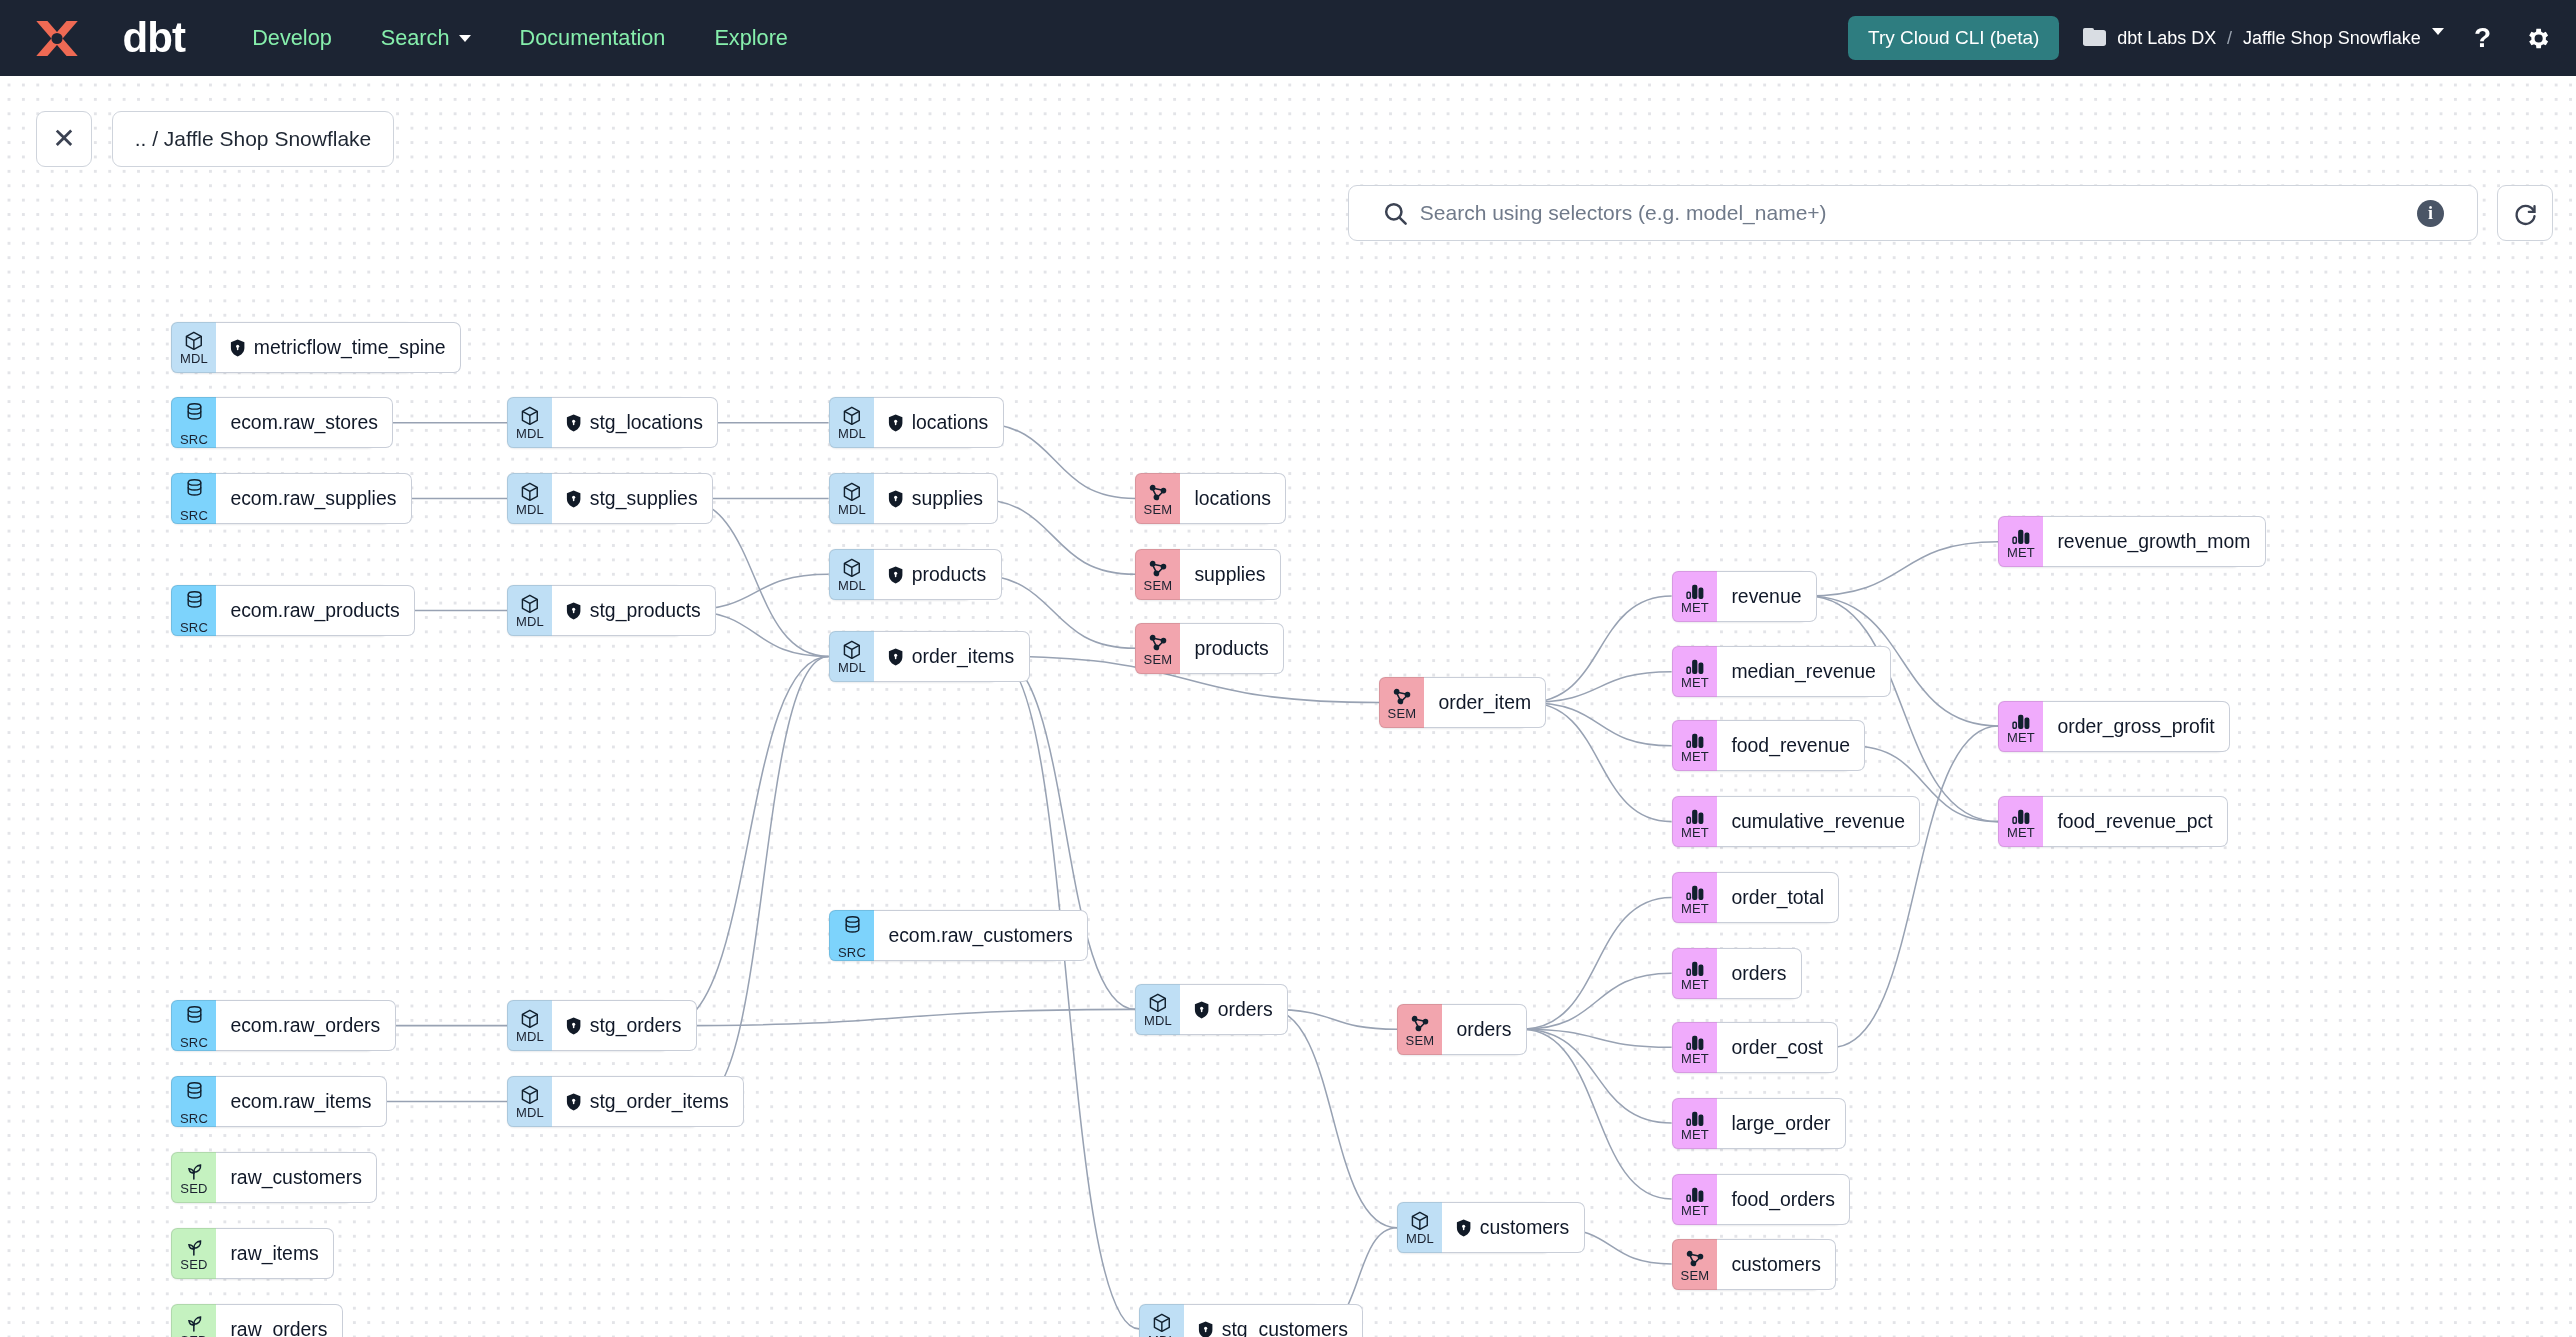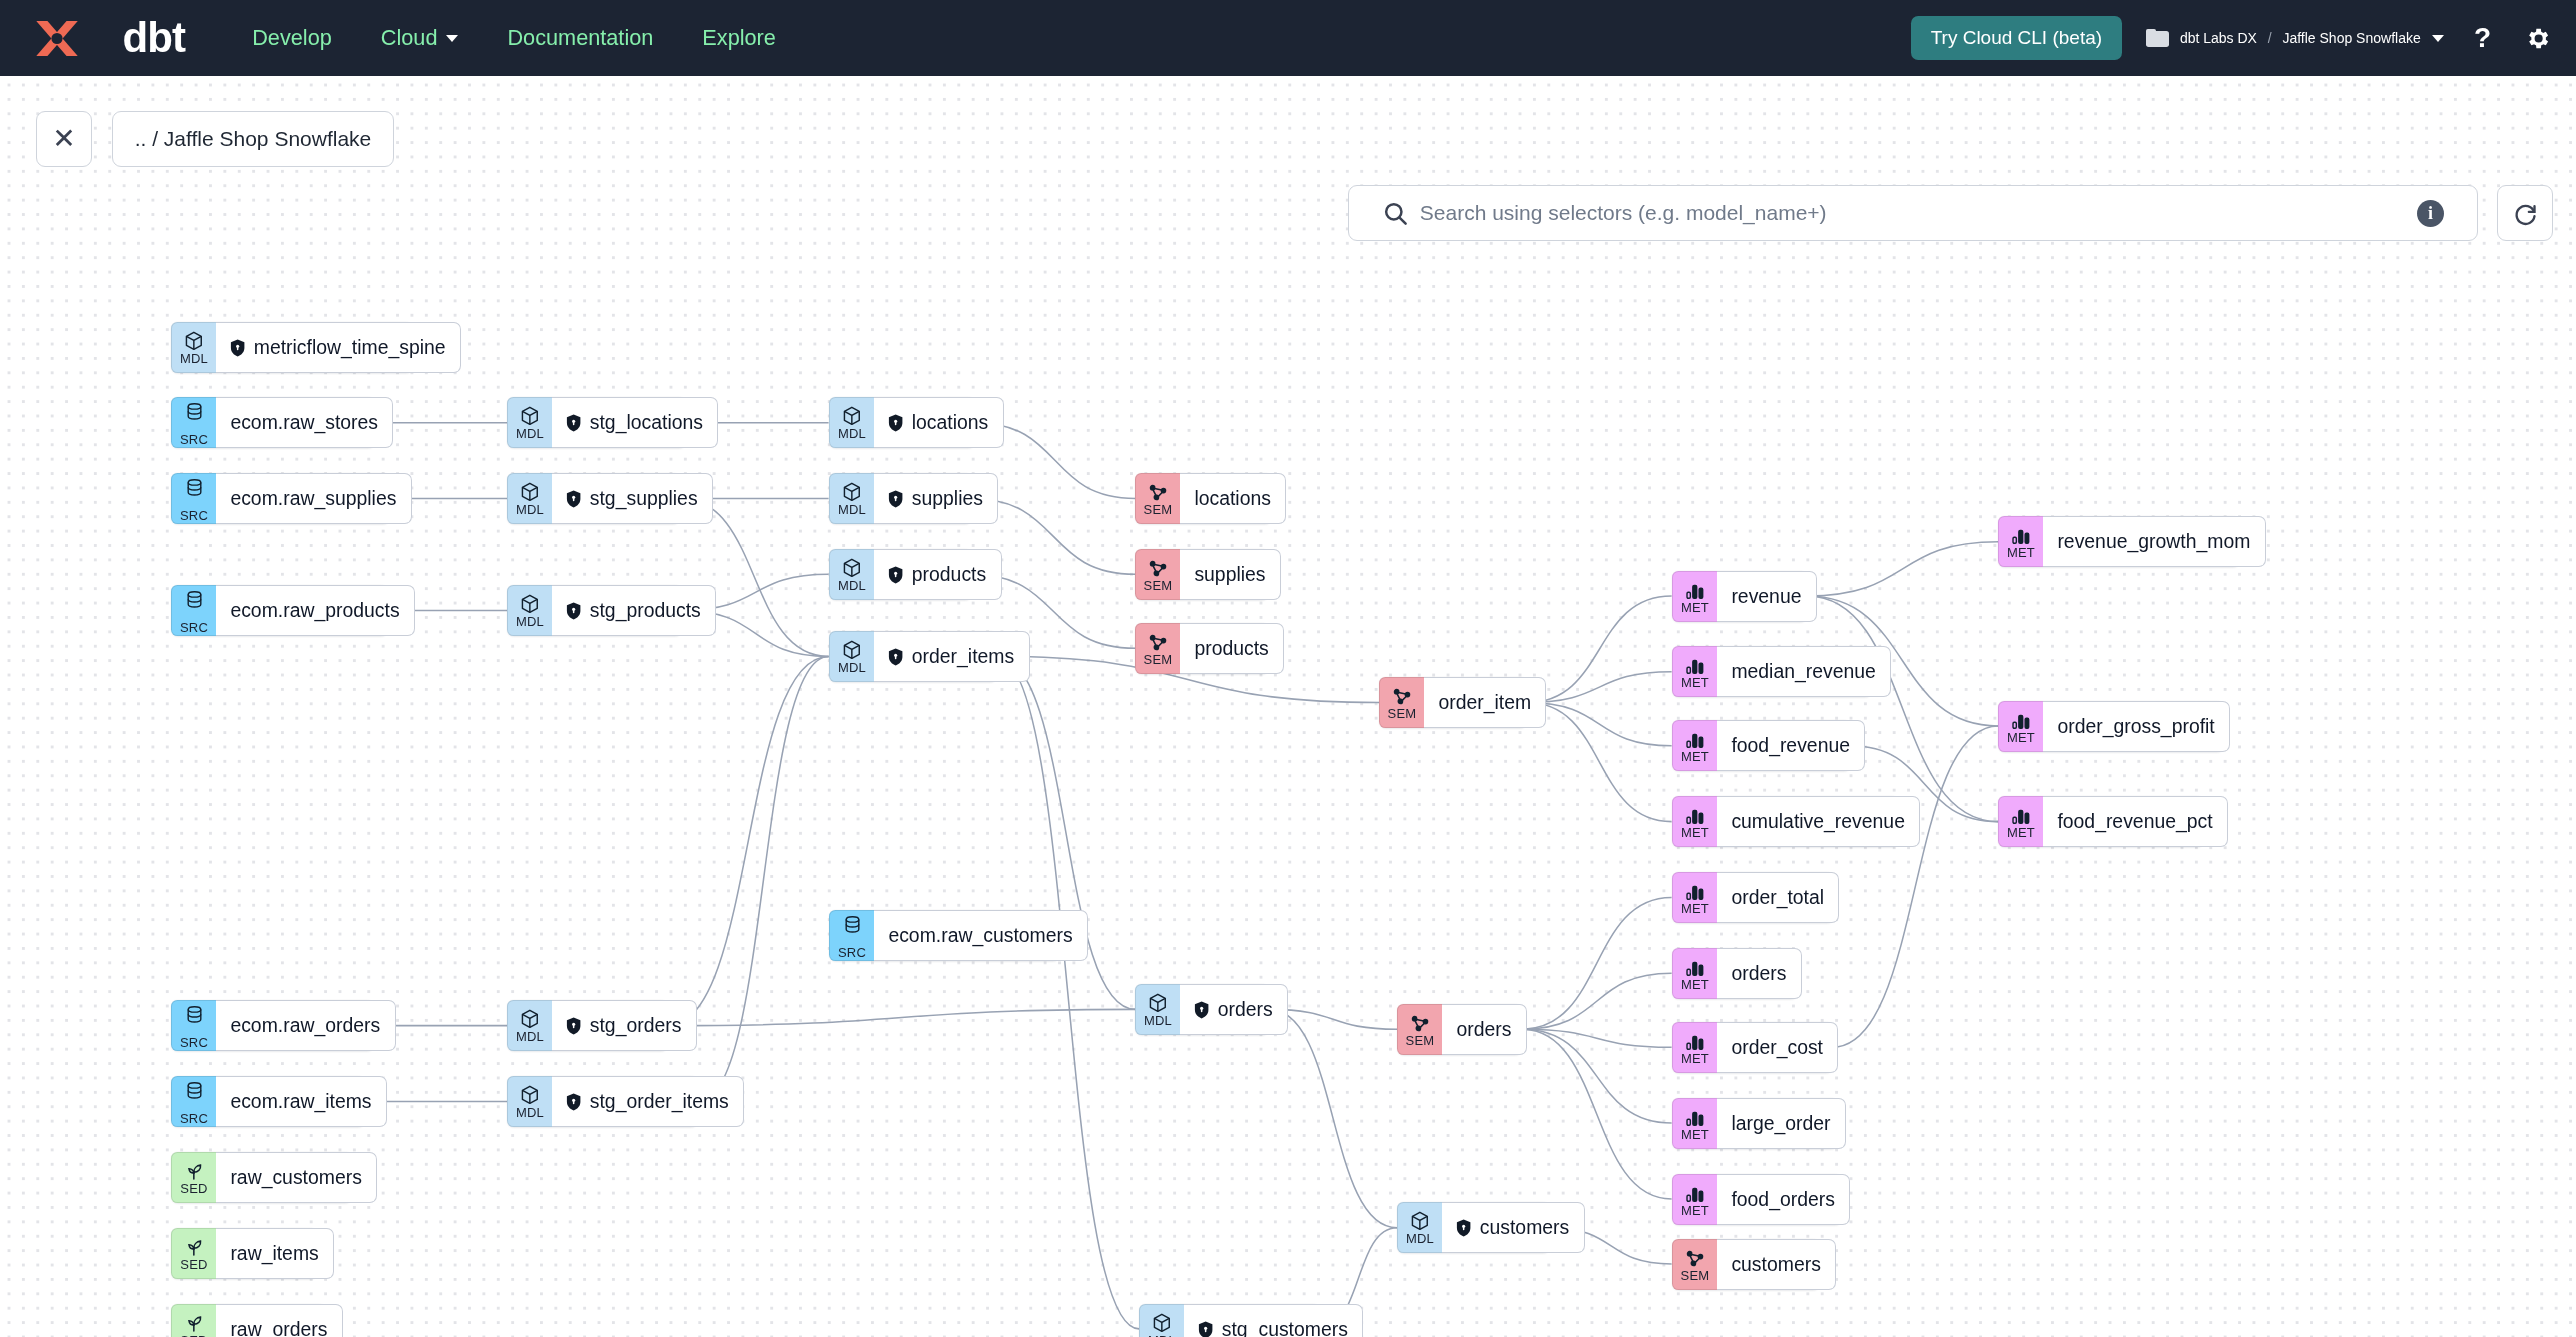--- a/index.html
+++ b/index.html
@@ -37,22 +37,22 @@
   #nav-right {
     margin-left: auto; margin-right: 23.5px;
     display: flex; align-items: center; gap: 23.5px;
   }
   #cloud-cli-btn {
     background: #2e7d80; color: #fff;
     font-size: 19px; padding: 10.8px 20px; border-radius: 7.2px;
     border: none; cursor: pointer; white-space: nowrap;
   }
   #breadcrumb-nav {
-    display: flex; align-items: center; gap: 10.8px;
-    font-size: 14px; color: #ffffff; white-space: nowrap;
+    display: flex; gap: 10.8px;
+    font-size: 18px; color: #ffffff; white-space: nowrap;
   }
   .folder-glyph { width: 23.5px; height: 19px; position: relative; display:inline-block; }
   .folder-glyph::before {
     content:""; position:absolute; left:0; top:2.7px; width:23.5px; height:16.2px;
     background:#d9dde3; border-radius:1.8px 2.7px 2.7px 2.7px;
   }
   .folder-glyph::after {
     content:""; position:absolute; left:0; top:0px; width:10.8px; height:4.5px;
     background:#d9dde3; border-radius:1.8px 1.8px 0 0;
   }
@@ -178,21 +178,21 @@
       <circle cx="32" cy="32" r="7" fill="#1c2433"></circle>
     </svg>
     <span class="dbt-word">dbt</span>
   </div>
 
   <div id="navlinks">
     <div class="navlink">
       <span>Develop</span>
     </div>
     <div class="navlink">
-      <span>Cloud</span>
+      <span>Search</span>
       <span class="caret-dn"></span>
     </div>
     <div class="navlink">
       <span>Documentation</span>
     </div>
     <div class="navlink">
       <span>Explore</span>
     </div>
   </div>
 

